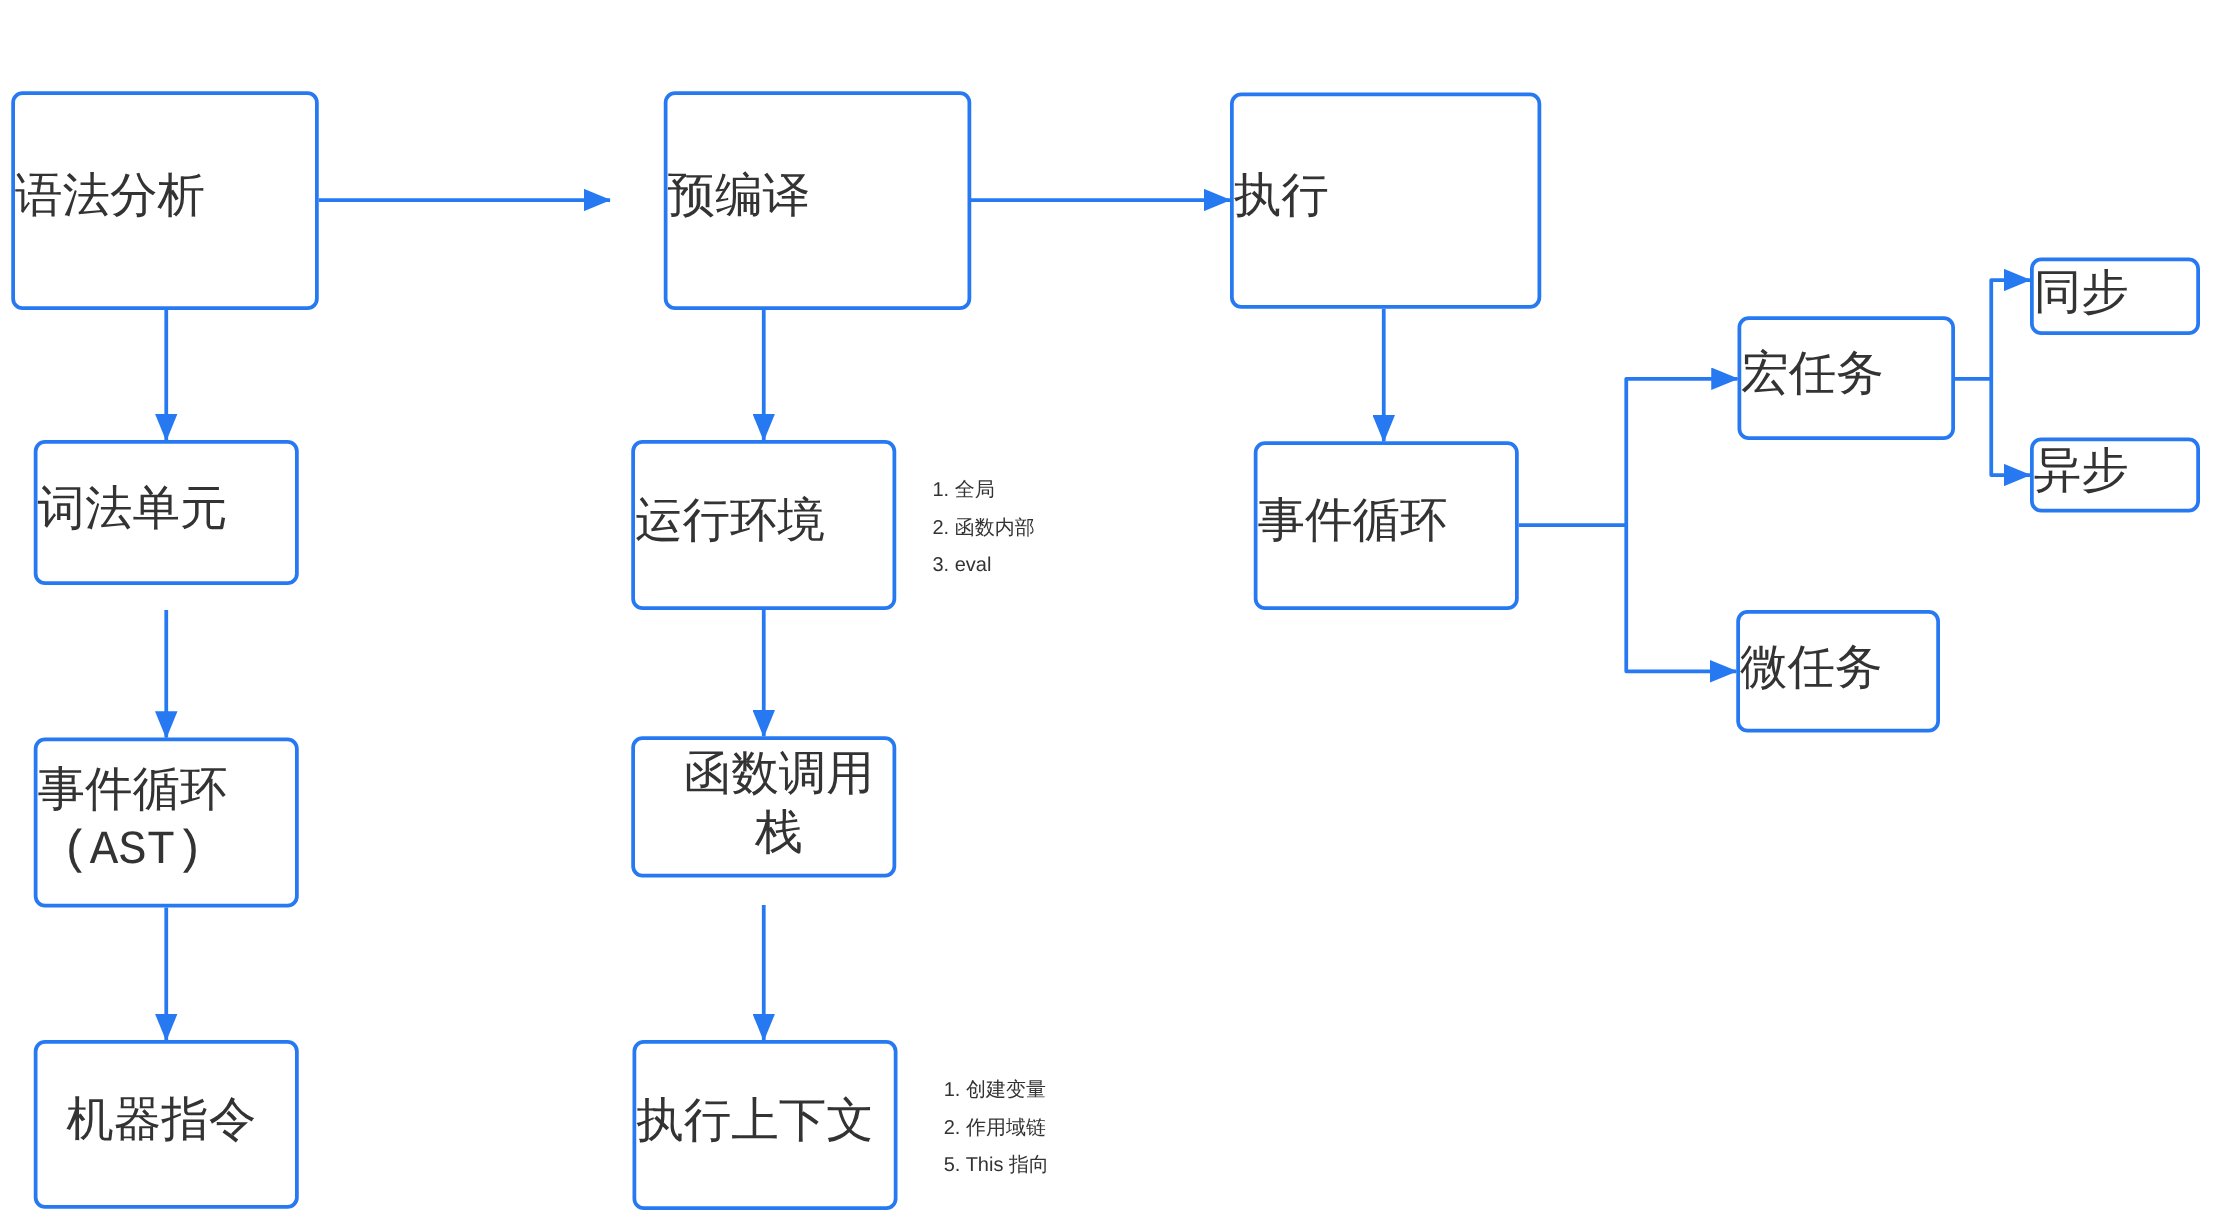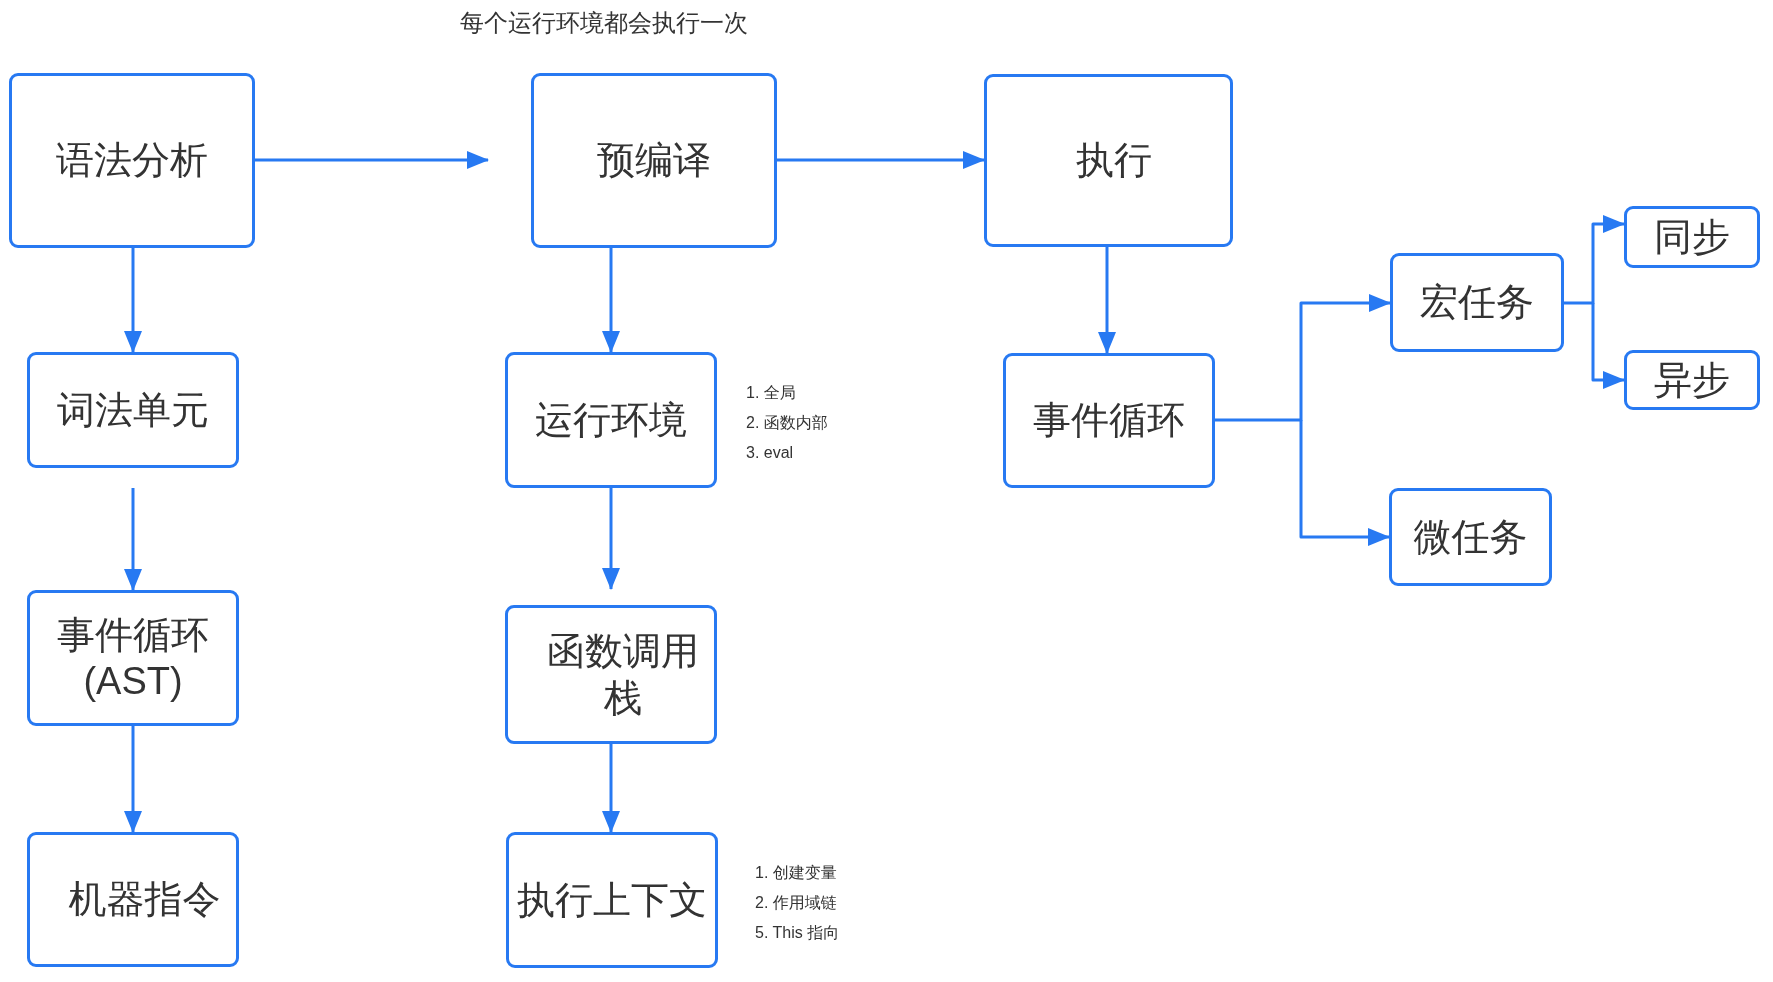--- a/index.html
+++ b/index.html
@@ -16,22 +16,23 @@
     stroke:var(--stroke,#2779f2);
     stroke-width:3;
     stroke-linejoin:round;
   }
   .node{
     position:absolute;
     box-sizing:border-box;
     background:#ffffff;
     border:3px solid var(--stroke,#2779f2);
     border-radius:9px;
-    display:flex;align-items:center;justify-content:center;
+    display:flex;align-items:center;justify-content:flex-start;
     cursor:default;
+    font-family:Liberation Mono, monospace;
   }
   .node-label{
     font-size:38px;
     color:var(--text,#333333);
     text-align:center;
     white-space:pre-line;
     line-height:1.22;
   }
   .note{
     position:absolute;
@@ -74,37 +75,37 @@
       <polyline points="1593,303 1593,380 1624,380" marker-end="url(#arrowhead)"></polyline>
     </svg>
 
   <div id="node-layer">
       <div class="node" style="left: 9px; top: 73px; width: 246px; height: 175px;">
         <span class="node-label">语法分析</span>
       </div>
       <div class="node" style="left: 488px; top: 73px; width: 246px; height: 175px; margin-left: 43px;">
         <span class="node-label">预编译</span>
       </div>
-      <div class="node" style="left: 984px; top: 74px; width: 249px; height: 173px; padding-left: 11px;">
+      <div class="node" style="left: 984px; top: 74px; width: 249px; height: 173px;">
         <span class="node-label">执行</span>
       </div>
       <div class="node" style="left: 27px; top: 352px; width: 212px; height: 116px;">
         <span class="node-label">词法单元</span>
       </div>
       <div class="node" style="left: 505px; top: 352px; width: 212px; height: 136px;">
         <span class="node-label">运行环境</span>
       </div>
       <div class="node" style="left: 1003px; top: 353px; width: 212px; height: 135px;">
         <span class="node-label">事件循环</span>
       </div>
       <div class="node" style="left: 27px; top: 590px; width: 212px; height: 136px;">
         <span class="node-label">事件循环
 (AST)</span>
       </div>
-      <div class="node" style="left: 505px; top: 605px; width: 212px; height: 139px; padding-left: 24px;">
+      <div class="node" style="left: 505px; top: 589px; width: 212px; height: 113px; padding-left: 24px;">
         <span class="node-label">函数调用栈</span>
       </div>
       <div class="node" style="left: 27px; top: 832px; width: 212px; height: 135px; padding-left: 23px;">
         <span class="node-label">机器指令</span>
       </div>
       <div class="node" style="left: 506px; top: 832px; width: 212px; height: 136px;">
         <span class="node-label">执行上下文</span>
       </div>
       <div class="node" style="left: 1390px; top: 253px; width: 174px; height: 99px;">
         <span class="node-label">宏任务</span>
@@ -125,14 +126,13 @@
         <div class="note-line">2. 函数内部</div>
         <div class="note-line">3. eval</div>
       </div>
       <div class="note" style="left: 755px; top: 858px;">
         <div class="note-line">1. 创建变量</div>
         <div class="note-line">2. 作用域链</div>
         <div class="note-line">5. This 指向</div>
       </div>
     </div>
 
-  <div class="top-note">每个运行环境都会执行一次</div>
 </div>
 
 </body></html>

